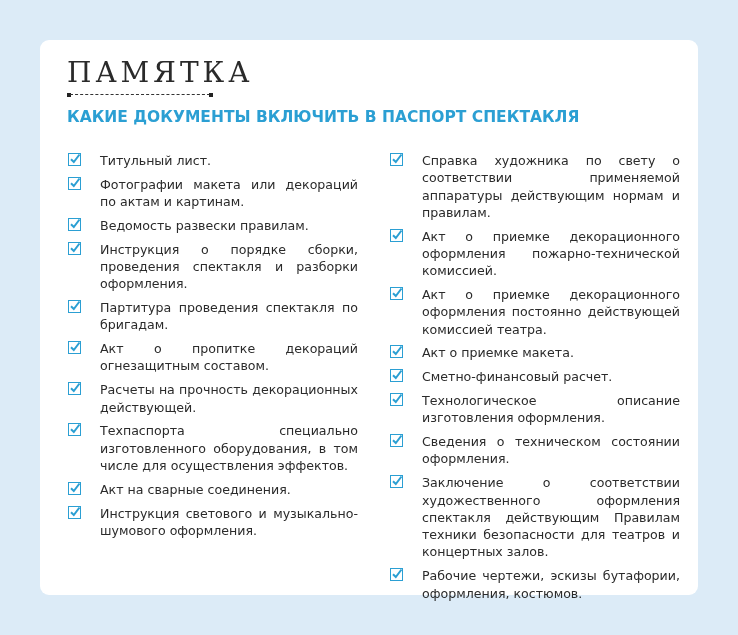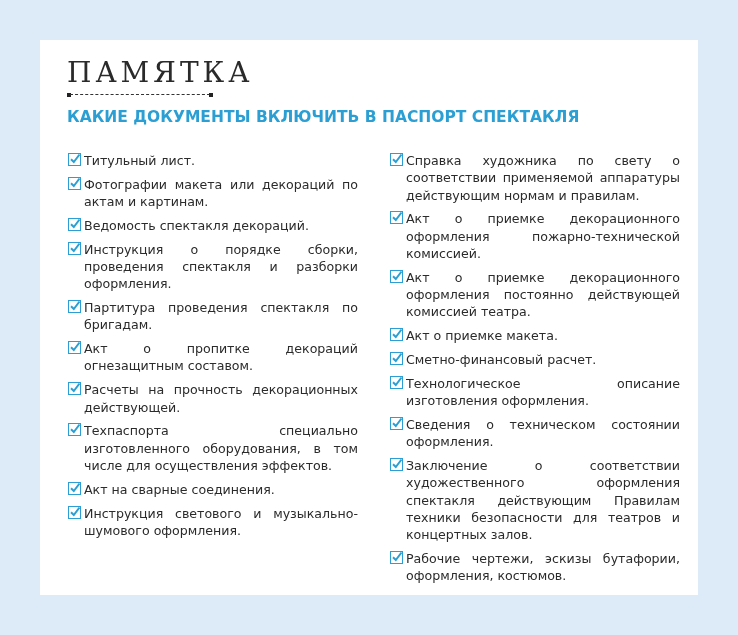--- a/index.html
+++ b/index.html
@@ -8,20 +8,21 @@
       background: #dcebf7;
       position: relative;
       overflow: hidden;
       font-family: "DejaVu Sans", sans-serif;
     }
     .card {
       position: absolute;
       left: 40px; top: 40px;
       width: 658px; height: 555px;
       background: #ffffff;
+      border-radius: 9px;
     }
     .title {
       position: absolute;
       left: 27px; top: 15px;
       font-family: "DejaVu Serif", serif;
       font-size: 28px;
       letter-spacing: 4px;
       color: #2a2a2a;
       font-weight: normal;
       margin: 0;
@@ -54,21 +55,21 @@
     .col {
       position: absolute;
       top: 112px;
       list-style: none;
       margin: 0; padding: 0;
     }
     .col.left { left: 28px; width: 290px; }
     .col.right { left: 350px; width: 290px; }
     .item {
       position: relative;
-      padding-left: 16px;
+      padding-left: 32px;
       margin-bottom: 6.5px;
       font-size: 12.6px;
       line-height: 17.3px;
       color: #2b2b2b;
       text-align: justify;
     }
     .check {
       position: absolute;
       left: 0; top: 1px;
       width: 13px; height: 13px;
@@ -106,21 +107,21 @@
       </svg>
     </span>
     <span class="item-text">Фотографии макета или декораций по актам и картинам.</span>
   </li>
       <li class="item">
     <span class="check">
       <svg width="12" height="12" viewBox="0 0 12 12">
         <path d="M2 6.2 L4.8 9 L10.5 1.5" fill="none" stroke="#2b9fd3" stroke-width="2"></path>
       </svg>
     </span>
-    <span class="item-text">Ведомость спектакля декораций.</span>
+    <span class="item-text">Ведомость развески правилам.</span>
   </li>
       <li class="item">
     <span class="check">
       <svg width="12" height="12" viewBox="0 0 12 12">
         <path d="M2 6.2 L4.8 9 L10.5 1.5" fill="none" stroke="#2b9fd3" stroke-width="2"></path>
       </svg>
     </span>
     <span class="item-text">Инструкция о порядке сборки, проведения спектакля и разборки оформления.</span>
   </li>
       <li class="item">

